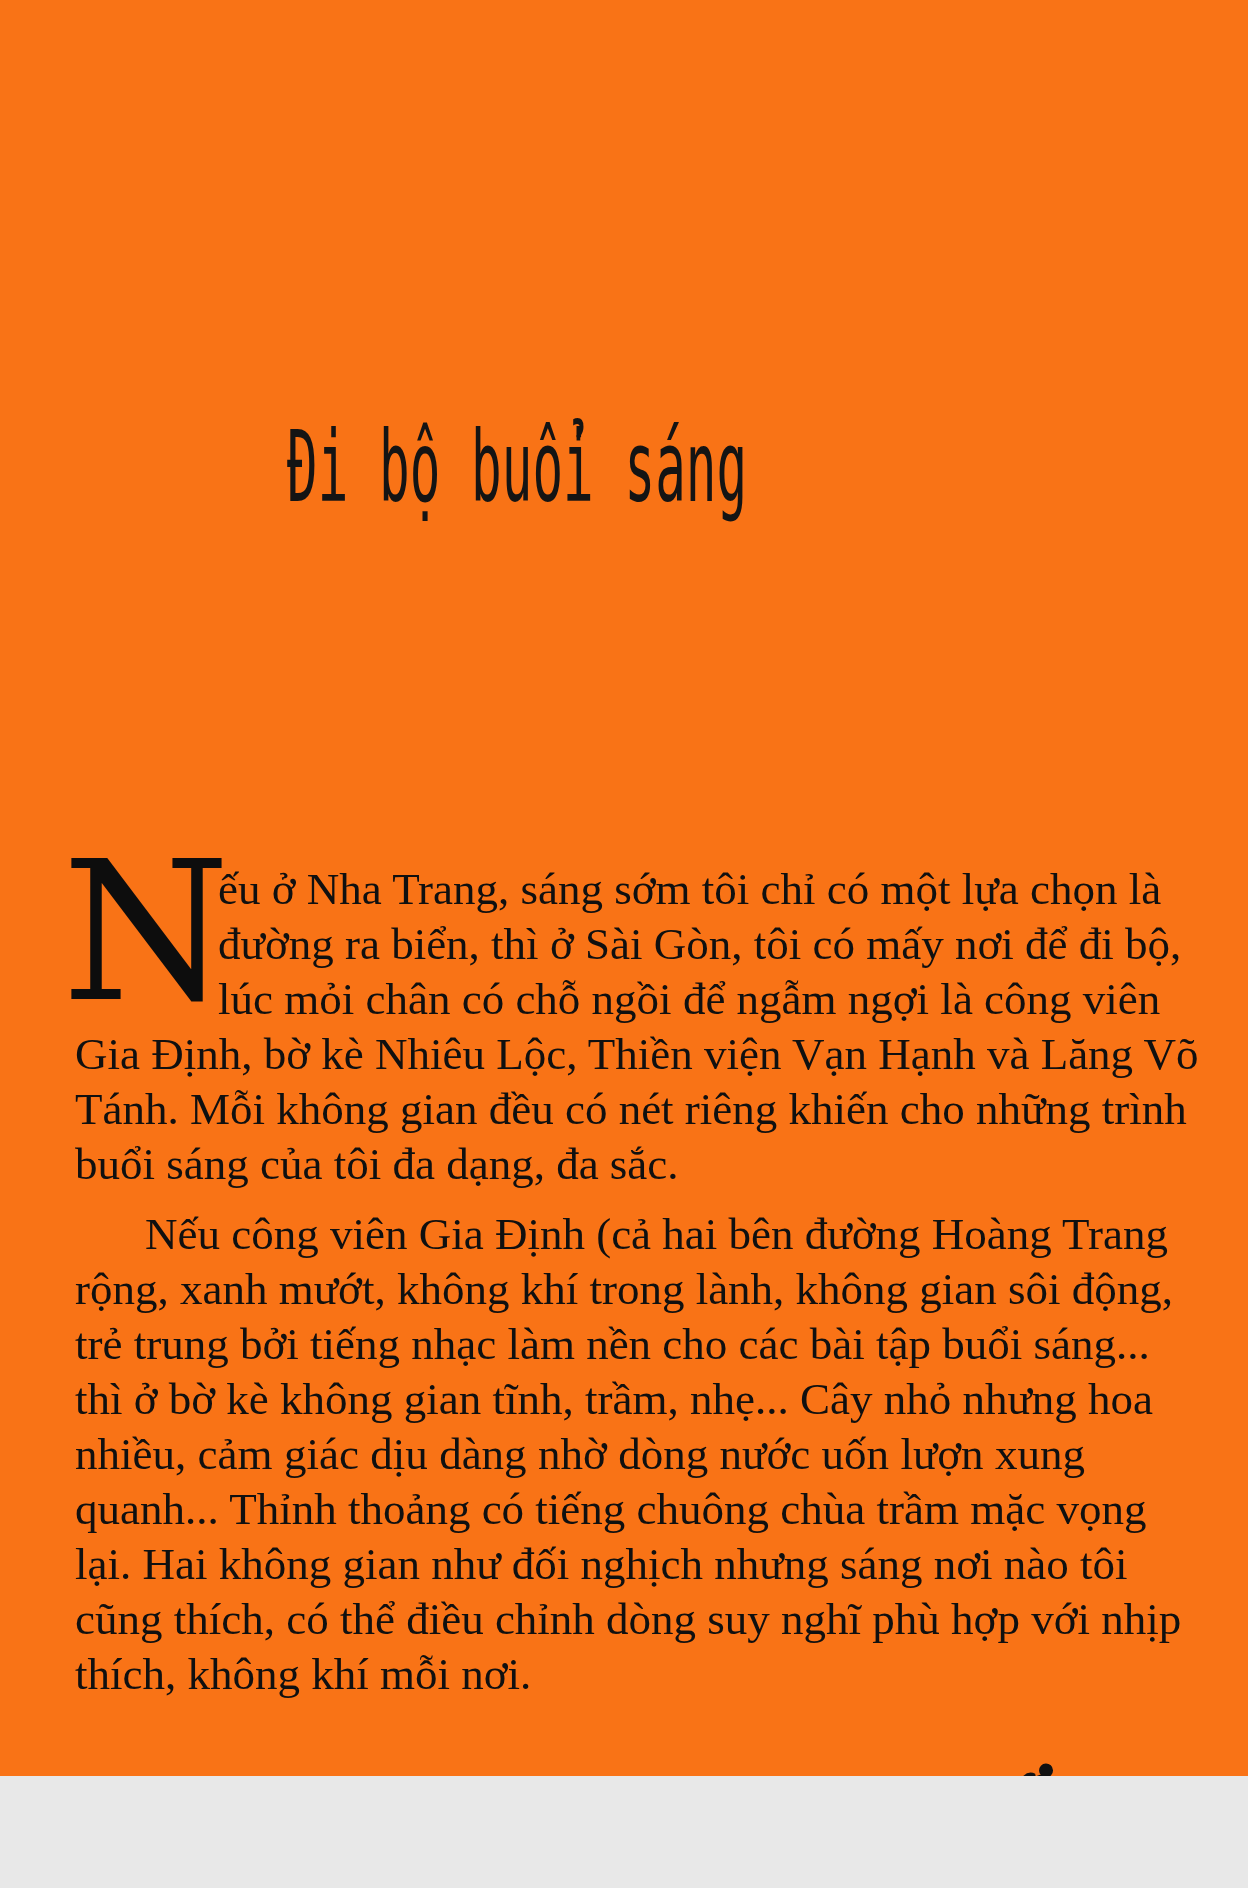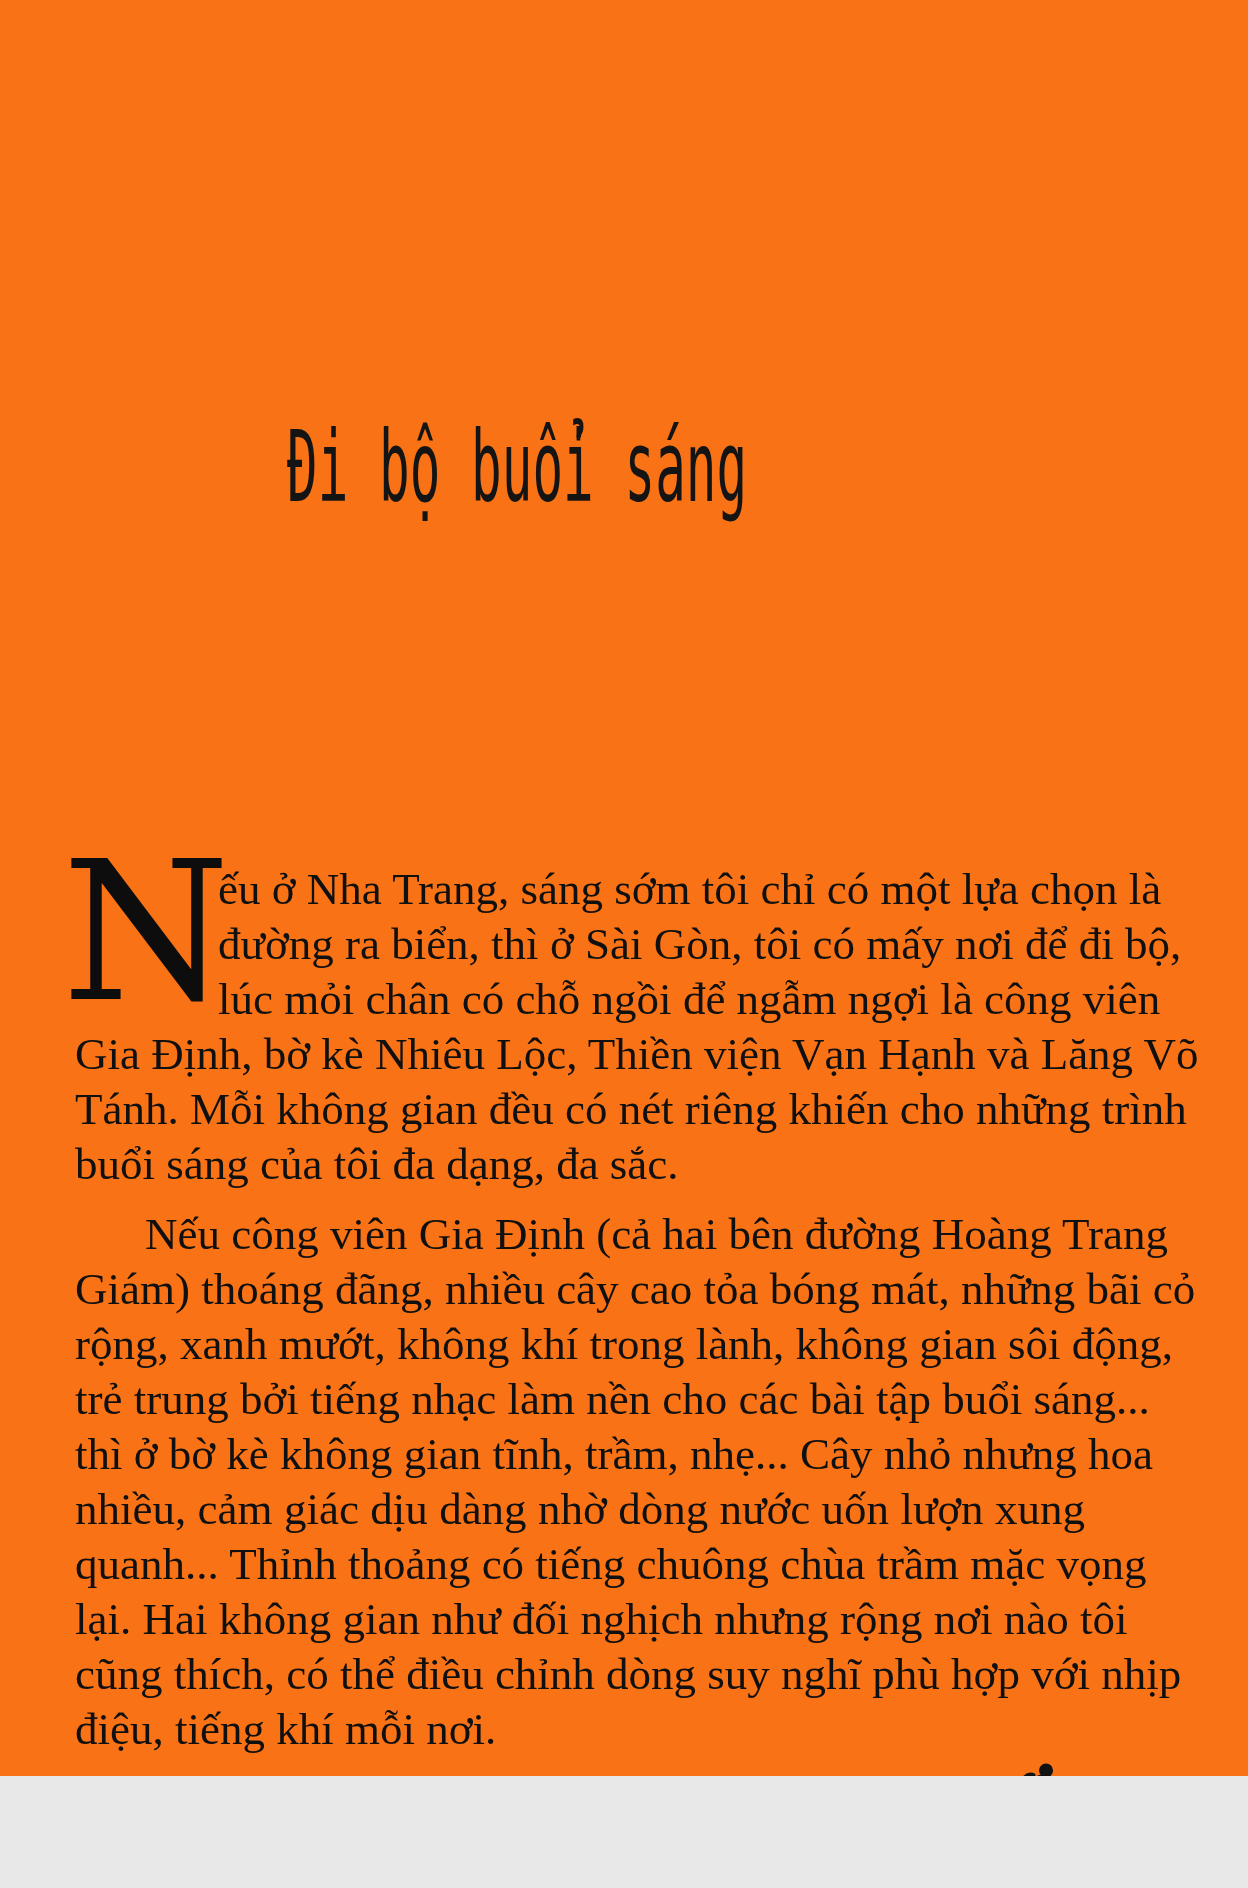--- a/index.html
+++ b/index.html
@@ -98,29 +98,28 @@
       <div class="para">
         <div class="line dc">ếu ở Nha Trang, sáng sớm tôi chỉ có một lựa chọn là</div>
         <div class="line dc">đường ra biển, thì ở Sài Gòn, tôi có mấy nơi để đi bộ,</div>
         <div class="line dc">lúc mỏi chân có chỗ ngồi để ngẫm ngợi là công viên</div>
         <div class="line">Gia Định, bờ kè Nhiêu Lộc, Thiền viện Vạn Hạnh và Lăng Võ</div>
         <div class="line">Tánh. Mỗi không gian đều có nét riêng khiến cho những trình</div>
         <div class="line last">buổi sáng của tôi đa dạng, đa sắc.</div>
       </div>
       <div class="para">
         <div class="line ind">Nếu công viên Gia Định (cả hai bên đường Hoàng Trang</div>
-        <div class="line">Giám) thoáng đãng, nhiều cây cao tỏa bóng mát, những bãi cỏ</div>
         <div class="line">rộng, xanh mướt, không khí trong lành, không gian sôi động,</div>
         <div class="line">trẻ trung bởi tiếng nhạc làm nền cho các bài tập buổi sáng...</div>
         <div class="line">thì ở bờ kè không gian tĩnh, trầm, nhẹ... Cây nhỏ nhưng hoa</div>
         <div class="line">nhiều, cảm giác dịu dàng nhờ dòng nước uốn lượn xung</div>
         <div class="line">quanh... Thỉnh thoảng có tiếng chuông chùa trầm mặc vọng</div>
-        <div class="line">lại. Hai không gian như đối nghịch nhưng rộng nơi nào tôi</div>
+        <div class="line">lại. Hai không gian như đối nghịch nhưng sáng nơi nào tôi</div>
         <div class="line">cũng thích, có thể điều chỉnh dòng suy nghĩ phù hợp với nhịp</div>
-        <div class="line last">điệu, tiếng khí mỗi nơi.</div>
+        <div class="line last">thích, không khí mỗi nơi.</div>
       </div>
     </div>
 
   <div class="page-number">9</div>
 
   <div class="publisher-logo">
     <span class="logo-text">CHIBOOKS</span>
     <svg width="50" height="62" viewBox="0 0 50 62" aria-hidden="true">
       <circle cx="37" cy="8" r="7" fill="#111"></circle>
       <path d="M6 24 Q16 5 26 11 Q29 25 18 36 Q8 36 6 24 Z" fill="#111"></path>

